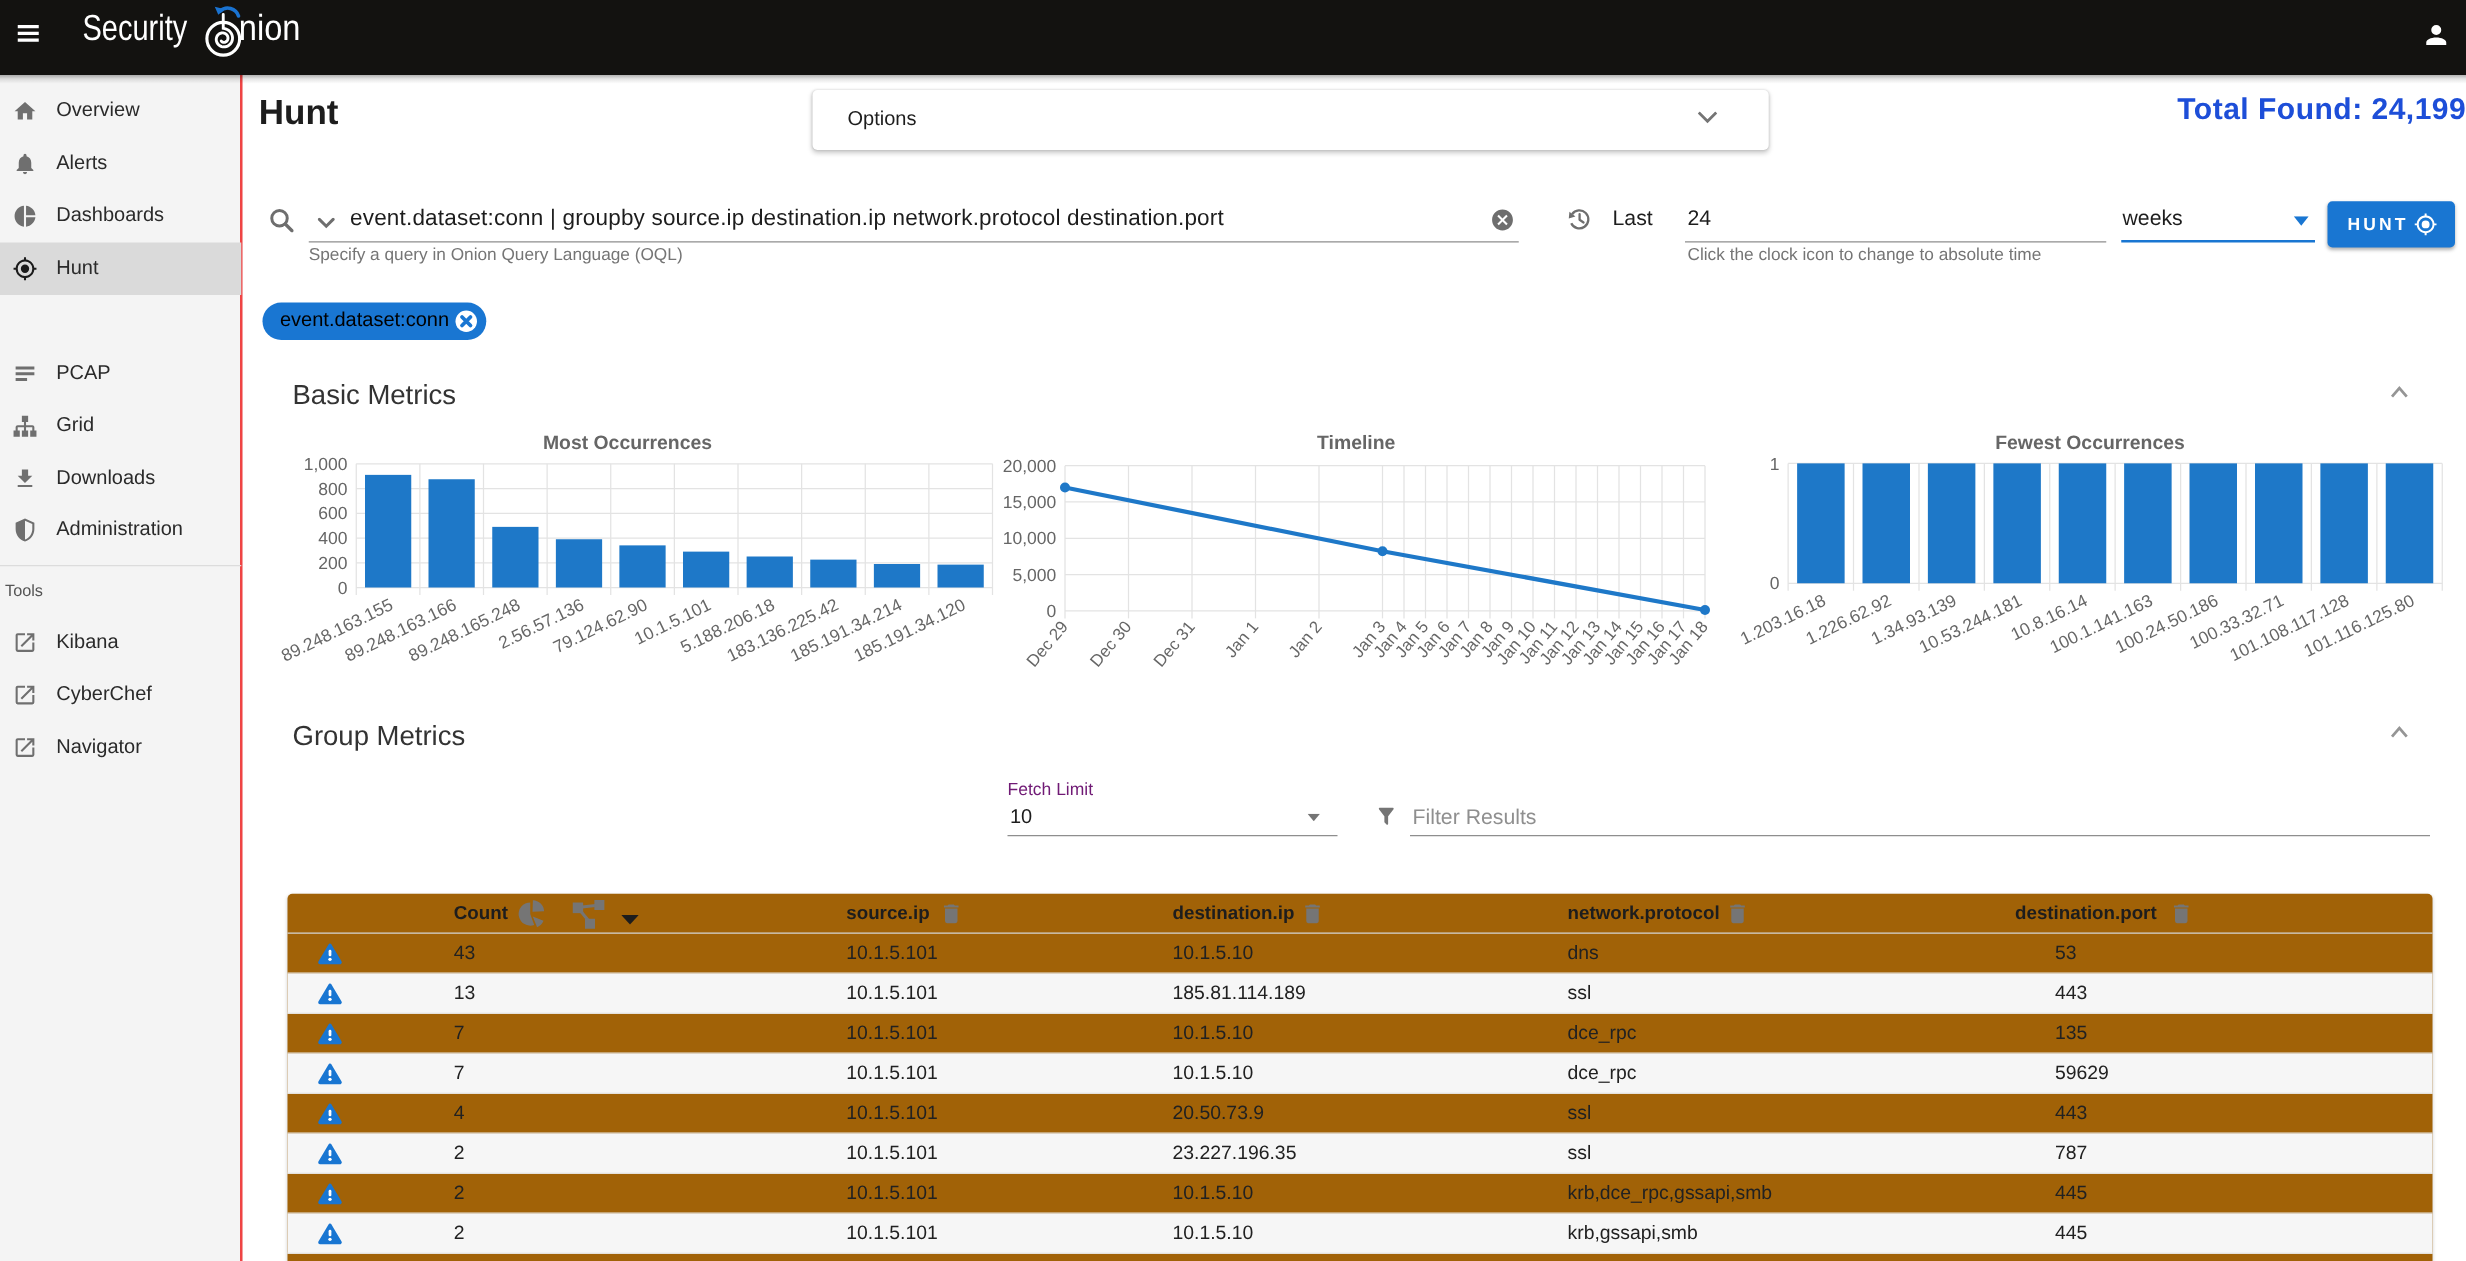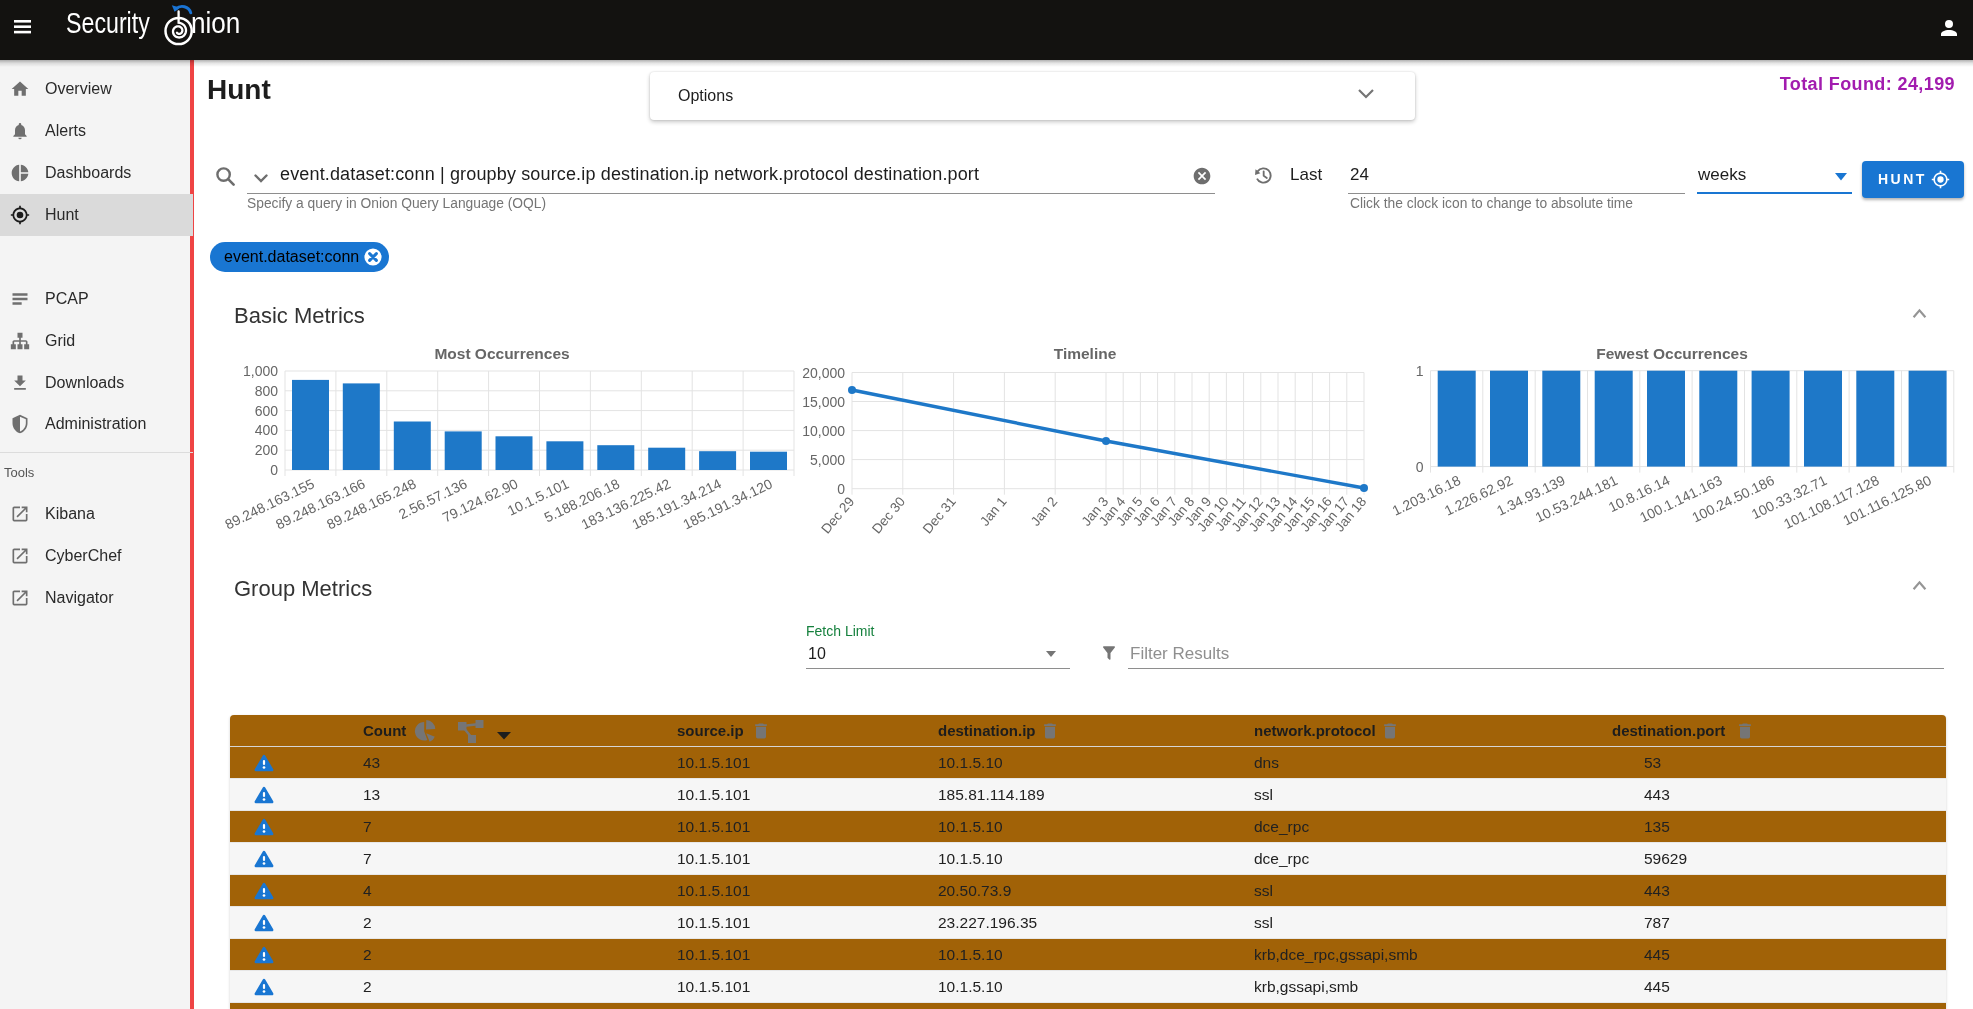--- a/index.html
+++ b/index.html
@@ -9,52 +9,52 @@
 .abs { position:absolute; }
 
 
 .navbar { position:absolute; left:0; top:0; width:1973px; height:60px; background:#131210; z-index:30; }
 .navshadow { position:absolute; left:0; top:60px; width:1973px; height:7px; z-index:29;
   background:linear-gradient(to bottom, rgba(0,0,0,0.30), rgba(0,0,0,0.10) 45%, rgba(0,0,0,0) 100%); }
 .logo { position:absolute; left:66px; top:7px; height:44px; color:#fff; font-size:29px; font-weight:400;
   letter-spacing:0px; transform:scaleX(0.80) translateZ(0); transform-origin:left center; }
 
 
-.sidebar { position:absolute; left:0; top:60px; width:194px; height:950px; background:#f4f4f4; border-right:4px solid #ef4444; z-index:10; }
+.sidebar { position:absolute; left:0; top:60px; width:194px; height:950px; background:#f4f4f4; border-right:2px solid #ef4444; z-index:10; }
 .sitem { position:absolute; left:0; width:193px; height:42px; }
 .sitem .ic { position:absolute; left:10px; top:11px; width:20px; height:20px; }
 .sitem .lb { position:absolute; left:45px; top:0; line-height:42px; font-size:16px; color:#2a2a2a; }
 .sel { background:#dadada; }
 .sdivider { position:absolute; left:0; width:193px; border-top:1px solid #dcdcdc; }
 .scaption { position:absolute; left:4px; font-size:13px; color:#555; }
 
 
 .h1 { position:absolute; left:207px; top:74px; font-size:28px; font-weight:700; color:#1d1d1d; }
 .options { position:absolute; left:650px; top:72px; width:765px; height:48px; background:#fff; border-radius:4px;
   box-shadow:0 2px 4px rgba(0,0,0,0.22), 0 0 2px rgba(0,0,0,0.14); }
 .options .t { position:absolute; left:28px; top:0; line-height:48px; font-size:16px; color:#1d1d1d; }
-.totalfound { position:absolute; right:18px; top:74px; font-size:18px; font-weight:700; letter-spacing:0.4px; color:#a21caf; }
+.totalfound { position:absolute; right:0; top:74px; font-size:24px; font-weight:700; letter-spacing:0.4px; color:#1d4ed8; }
 
 .qtext { position:absolute; left:280px; top:164px; font-size:18px; letter-spacing:0.15px; color:#1d1d1d; white-space:nowrap; }
 .hint { position:absolute; font-size:13.8px; color:#757575; }
 .uline { position:absolute; border-top:1px solid #8e8e8e; }
 .lasttxt { position:absolute; left:1290px; top:165px; font-size:17px; color:#1d1d1d; }
 .txt24 { position:absolute; left:1350px; top:165px; font-size:17px; color:#1d1d1d; }
 .weeks { position:absolute; left:1698px; top:165px; font-size:17px; color:#1d1d1d; }
 .bline { position:absolute; left:1697px; top:192px; width:155px; border-top:2px solid #1976d2; }
 .hunt-btn { position:absolute; left:1862px; top:161px; width:102px; height:37px; background:#1976d2; border-radius:4px;
   box-shadow:0 2px 3px rgba(0,0,0,0.3); color:#fff; }
 .hunt-btn .t { position:absolute; left:16px; top:0; line-height:37px; font-size:14px; font-weight:700; letter-spacing:2.5px; }
 .chip { position:absolute; left:210px; top:242px; width:179px; height:30px; background:#1976d2; border-radius:15px; }
 .chip .t { position:absolute; left:14px; top:0; line-height:30px; font-size:16px; color:#000000; }
 
 .sechead { position:absolute; font-size:22px; color:#333; }
 
 
-.flabel { position:absolute; left:806px; top:623px; font-size:14px; color:#15803d; }
+.flabel { position:absolute; left:806px; top:623px; font-size:14px; color:#701a75; }
 .fval { position:absolute; left:808px; top:645px; font-size:16px; color:#1d1d1d; }
 .filterph { position:absolute; left:1130px; top:644px; font-size:17px; color:#8f8f8f; }
 
 
 .tablecard { position:absolute; left:230px; top:715px; width:1716px; height:294px; background:#a16207;
   box-shadow:0 1px 3px rgba(0,0,0,0.18); border-radius:4px 4px 0 0; }
 .thead { position:absolute; left:0; top:0; width:1716px; height:32px; border-bottom:1px solid #d5d5d5; }
 .th { position:absolute; top:0; line-height:32px; font-size:15px; font-weight:700; color:#1d1d1d; }
 .trow { position:absolute; left:0; width:1716px; height:32px; border-bottom:1px solid #e7e7e7; }
 .trow.even { background:#f6f6f6; }

